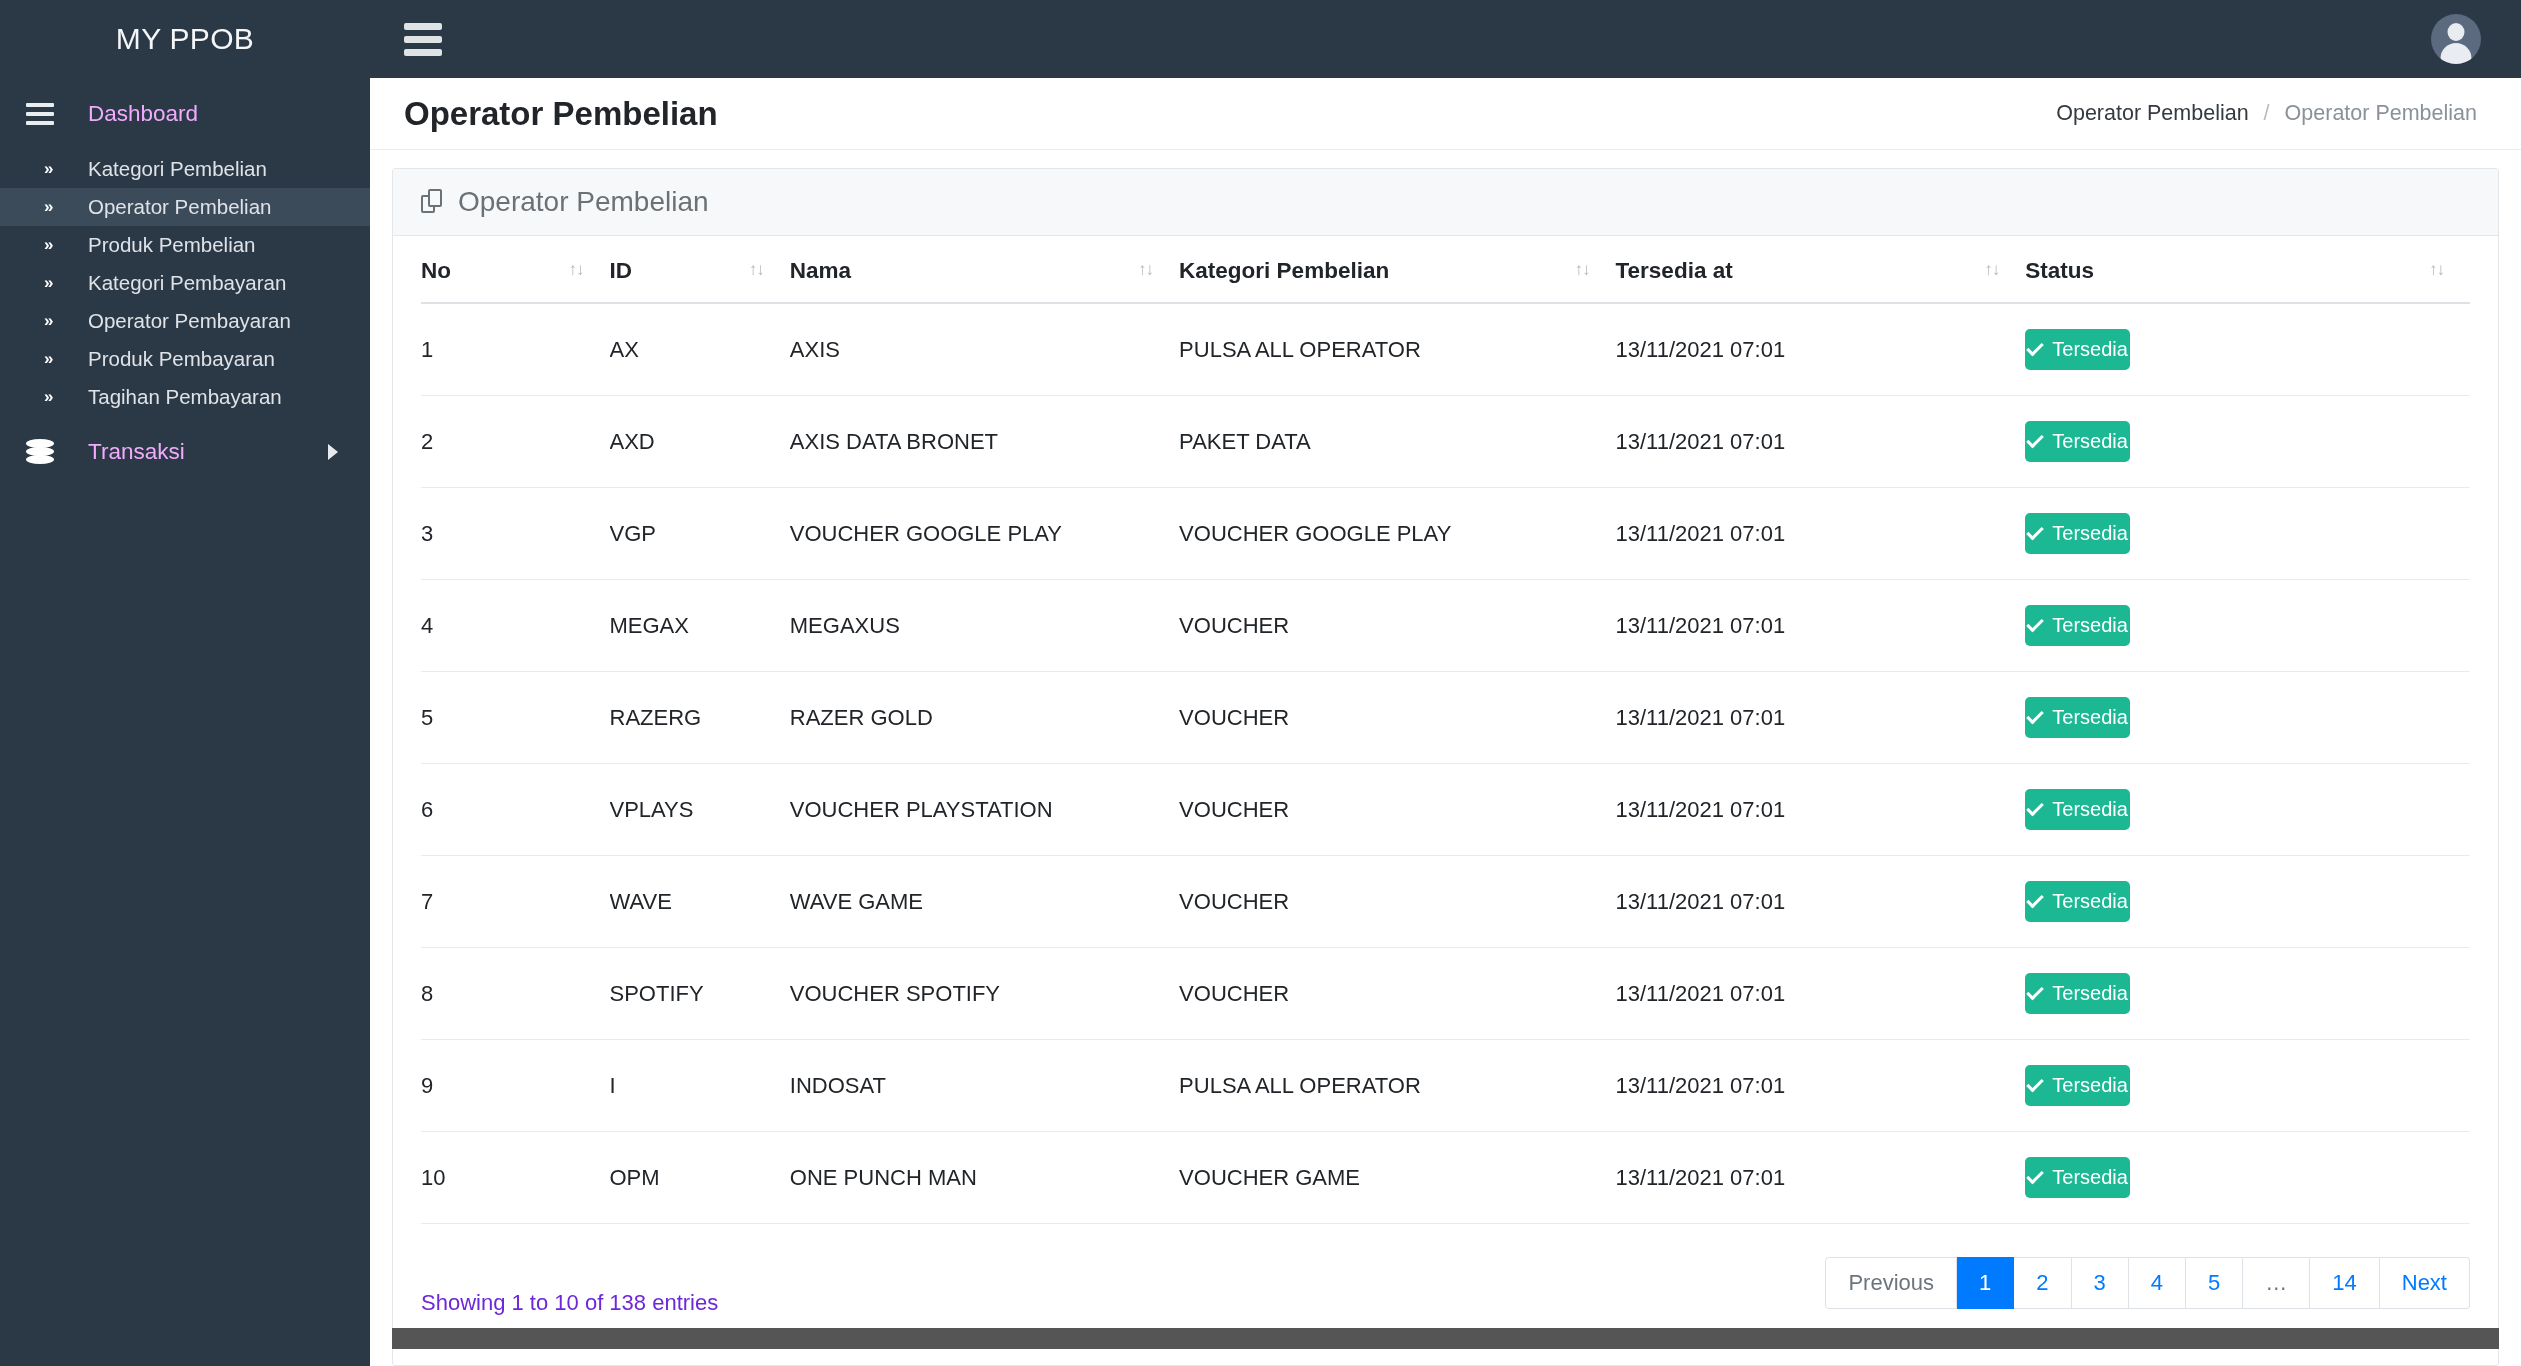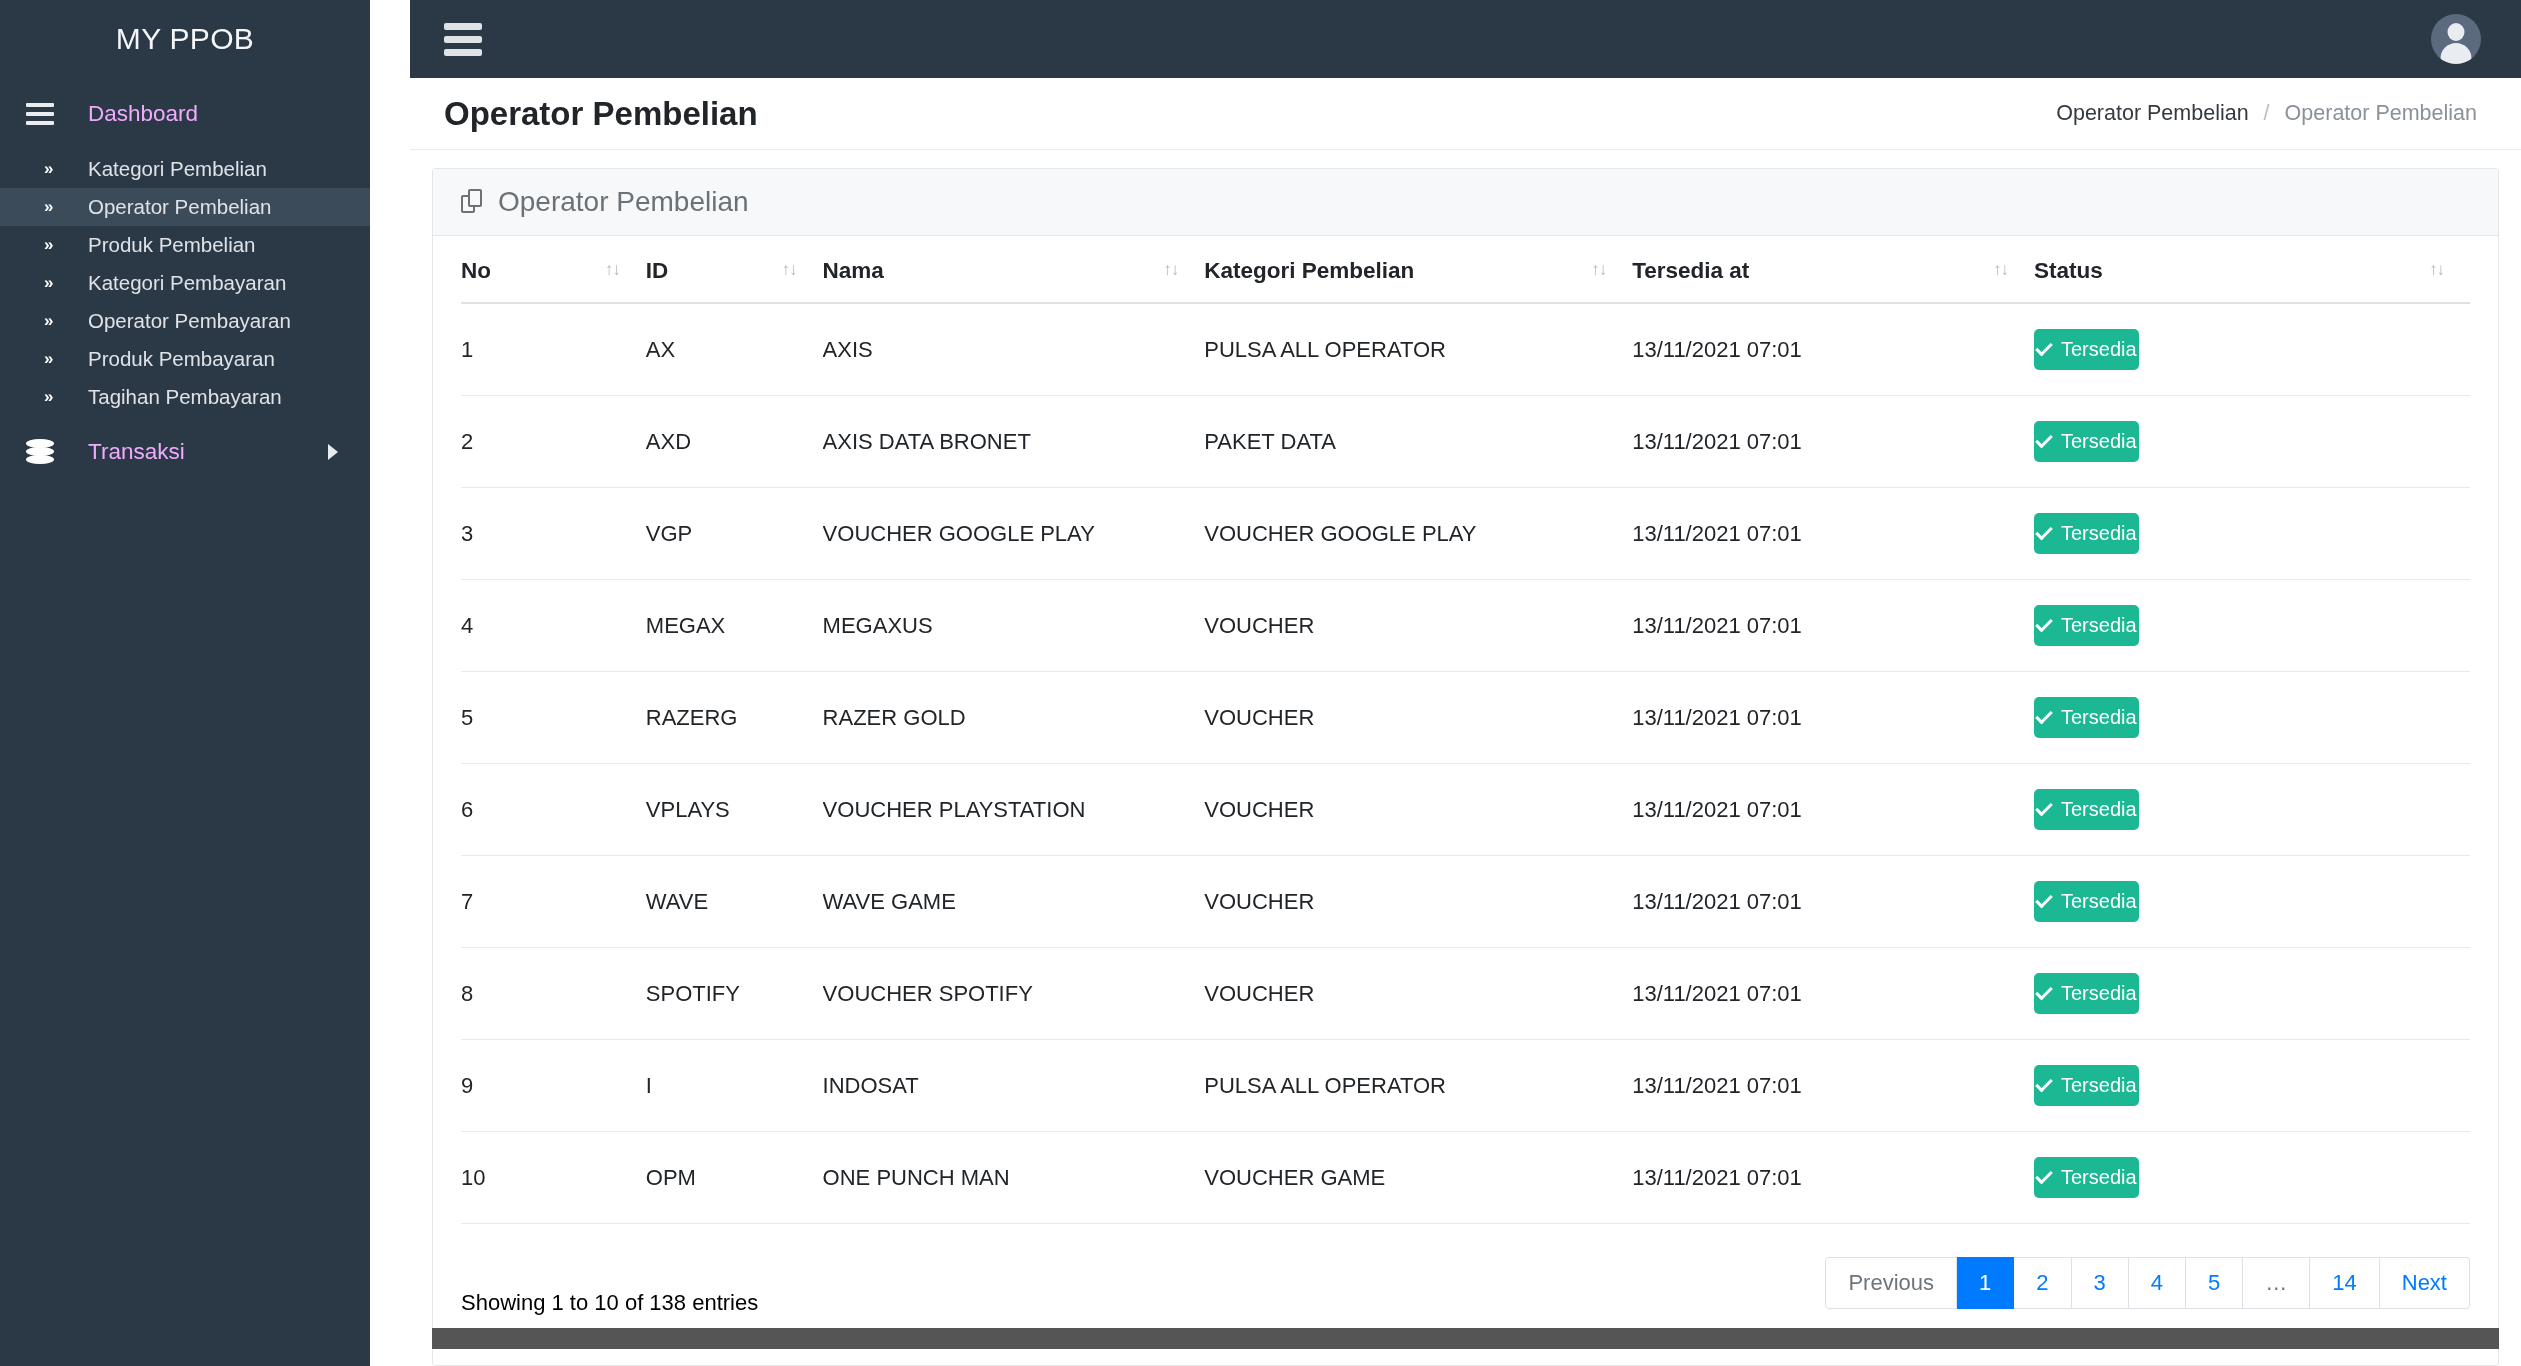--- a/index.html
+++ b/index.html
@@ -8,21 +8,20 @@
     width: 2521px; height: 1366px;
     overflow: hidden;
     background: #ffffff;
     font-family: "Liberation Sans", sans-serif;
   }
   .app {
     position: relative;
     width: 2521px; height: 1110px;
     background: #ffffff;
     display: flex;
-    gap: 40px;
   }
 
   
   .sidebar {
     width: 370px;
     min-width: 370px;
     height: 1366px;
     background: #2b3947;
     color: #e9ecef;
     position: relative;
@@ -327,21 +326,21 @@
     margin-bottom: 4px;
   }
 
   .table-footer {
     display: flex;
     align-items: center;
     justify-content: space-between;
     padding: 26px 0 16px 0;
     position: relative;
   }
-  .info-text { font-size: 22px; color: #000000; margin-top: 40px; }
+  .info-text { font-size: 22px; color: #6d28d9; margin-top: 40px; }
   .pagination { display: flex; }
   .pg {
     border: 1px solid #dee2e6;
     border-left: none;
     padding: 12px 22px;
     font-size: 22px;
     color: #007bff;
     background: #fff;
     cursor: pointer;
     min-width: 54px;

